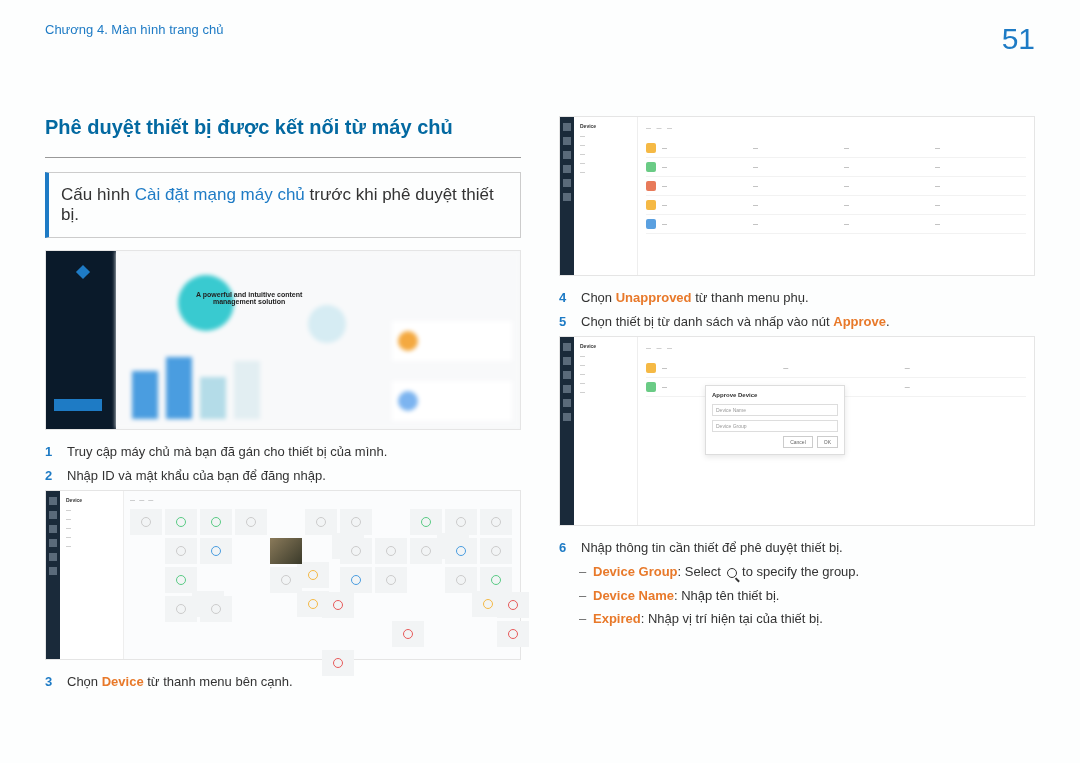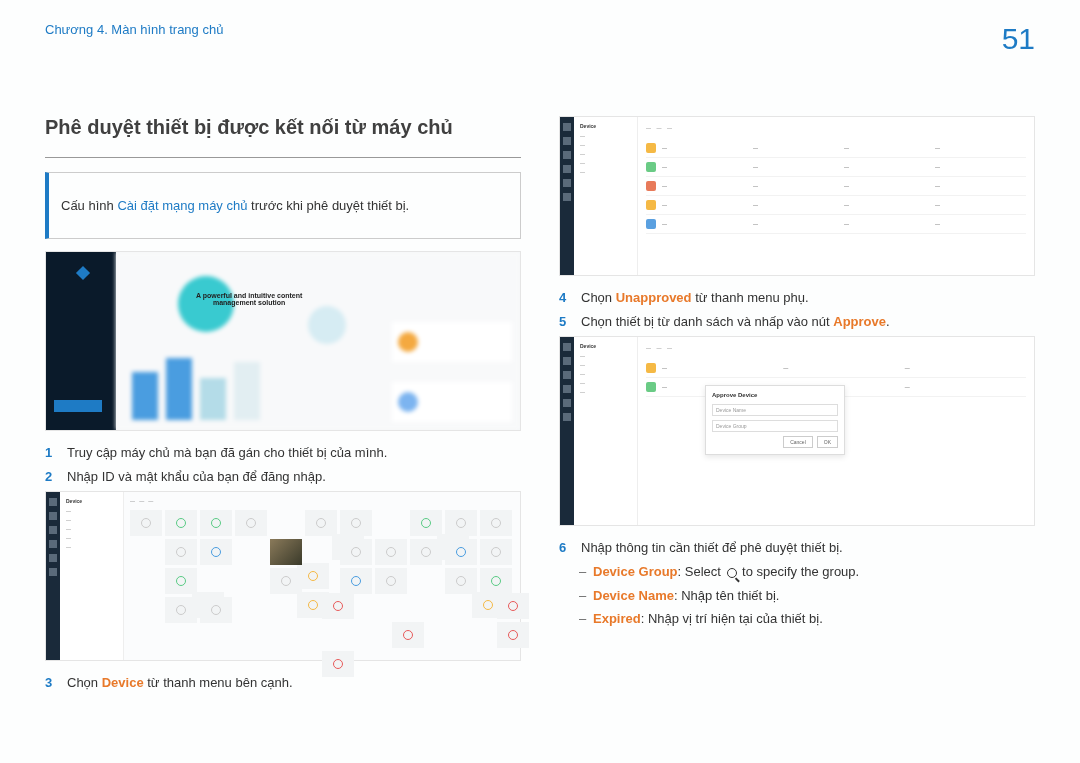--- a/index.html
+++ b/index.html
@@ -28,35 +28,35 @@
 }
 .columns {
   display: flex;
   gap: 38px;
   margin-top: 60px;
 }
 .col {
   flex: 1;
 }
 .section-title {
-  color: #404040;
+  color: #0369a1;
   font-size: 20px;
   font-weight: 700;
   margin-bottom: 18px;
 }
 .hr-after-title {
   border: none;
   border-top: 1px solid #999;
   margin-bottom: 14px;
 }
 .note-box {
   border: 1px solid #ccc;
   border-left: 4px solid #1e7bc5;
-  padding: 25px 12px;
-  font-size: 13px;
+  padding: 12px 12px;
+  font-size: 17px;
   color: #333;
   margin-bottom: 12px;
 }
 .link-inline { color: #1e7bc5; }
 .thumb {
   width: 100%;
   margin-bottom: 12px;
   border: 1px solid #e5e5e5;
 }
 .dash-thumb {

